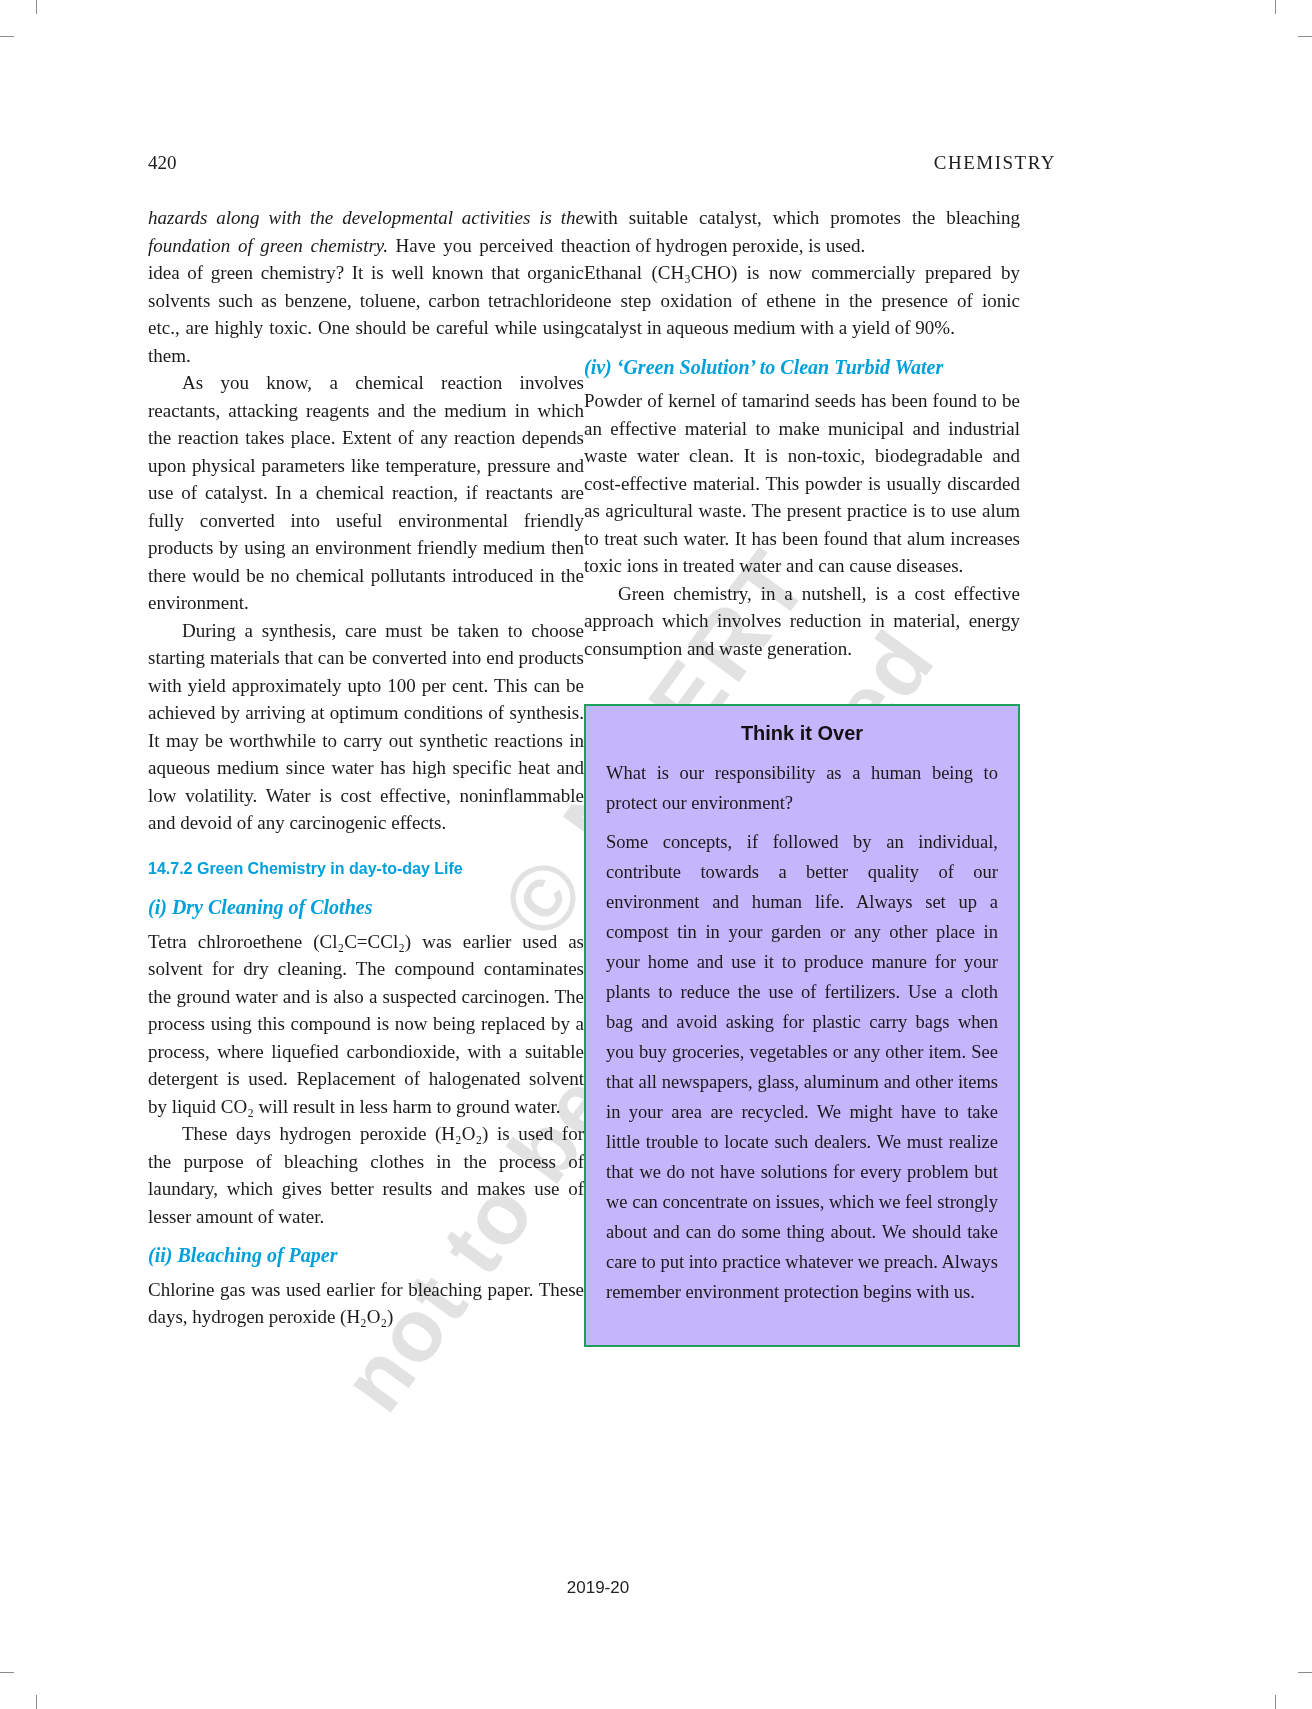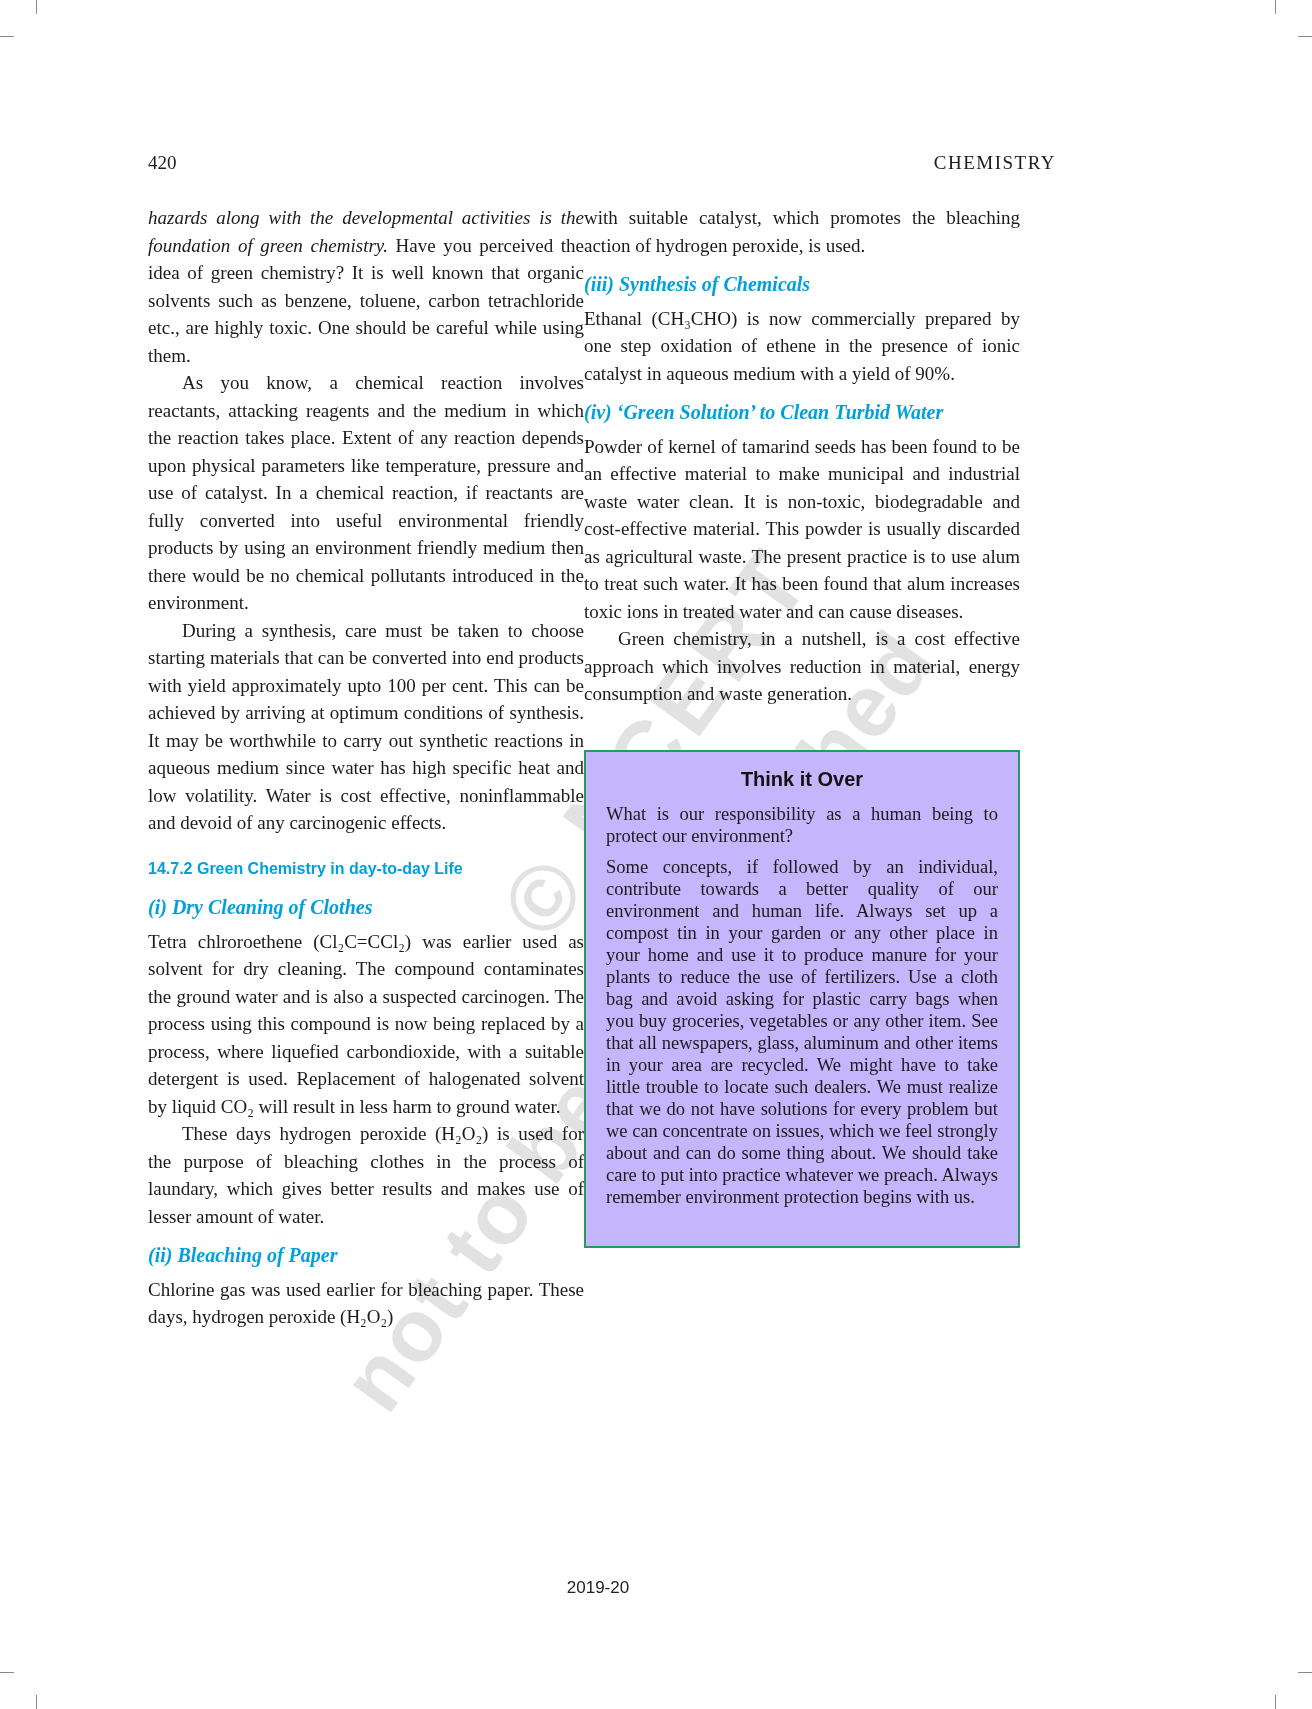--- a/index.html
+++ b/index.html
@@ -43,21 +43,21 @@
     margin-top: 42px;
     border: 2.5px solid #219e5b;
     background: #c4b5fd;
     padding: 14px 20px 38px;
   }
   .think-title {
     text-align: center; font-weight: bold; font-size: 20px;
     font-family: "Liberation Sans", sans-serif; color: #111;
     margin-bottom: 10px;
   }
-  .think-box p { font-size: 18.5px; line-height: 22px; }
+  .think-box p { font-size: 18.5px; line-height: 30px; }
   .think-q { margin-bottom: 9px; }
   .footer {
     position: absolute; left: 144px; width: 908px; top: 1578px;
     text-align: center; font-size: 17px; z-index: 2;
     font-family: "Liberation Sans", sans-serif; color: #222;
   }
   .watermark {
     position: absolute; z-index: 1;
     color: #cfcfcf; opacity: 0.6;
     font-family: "Liberation Sans", sans-serif; font-weight: bold;
@@ -106,21 +106,20 @@
       <div class="sec-head">14.7.2  Green Chemistry in day-to-day Life</div>
       <div class="sub-head">(i)  Dry Cleaning of Clothes</div>
       <p>Tetra chlroroethene (Cl₂C=CCl₂) was earlier used as solvent for dry cleaning.  The compound contaminates the ground water and is also a suspected carcinogen. The process using this compound is now being replaced by a process, where liquefied carbondioxide, with a suitable detergent is used. Replacement of halogenated solvent by liquid CO₂ will result in less harm to ground water.</p>
       <p class="indent">These days hydrogen peroxide (H₂O₂) is used for the purpose of bleaching clothes in the process of laundary, which gives better results and makes use of lesser amount of water.</p>
       <div class="sub-head">(ii) Bleaching of Paper</div>
       <p>Chlorine gas was used earlier for bleaching paper. These days, hydrogen peroxide (H₂O₂)</p>
     </div>
 
     <div class="col">
       <p>with suitable catalyst, which promotes the bleaching action of hydrogen peroxide, is used.</p>
-      <div class="sub-head">(iii) Synthesis of Chemicals</div>
       <p>Ethanal (CH₃CHO) is now commercially prepared by one step oxidation of ethene in the presence of ionic catalyst in aqueous medium with a yield of 90%.</p>
 
 
       <div class="sub-head">(iv) ‘Green Solution’ to Clean Turbid Water</div>
       <p>Powder of kernel of tamarind seeds has been found to be an effective material to make municipal and industrial waste water clean. It is non-toxic, biodegradable and cost-effective material. This powder is usually discarded as agricultural waste. The present practice is to use alum to treat such water. It has been found that alum increases toxic ions in treated water and can cause diseases.</p>
       <p class="indent">Green chemistry, in a nutshell, is a cost effective approach which involves reduction in material, energy consumption and waste generation.</p>
 
       <div class="think-box">
         <div class="think-title">Think it Over</div>
         <p class="think-q">What is our responsibility as a human being to protect our environment?</p>

